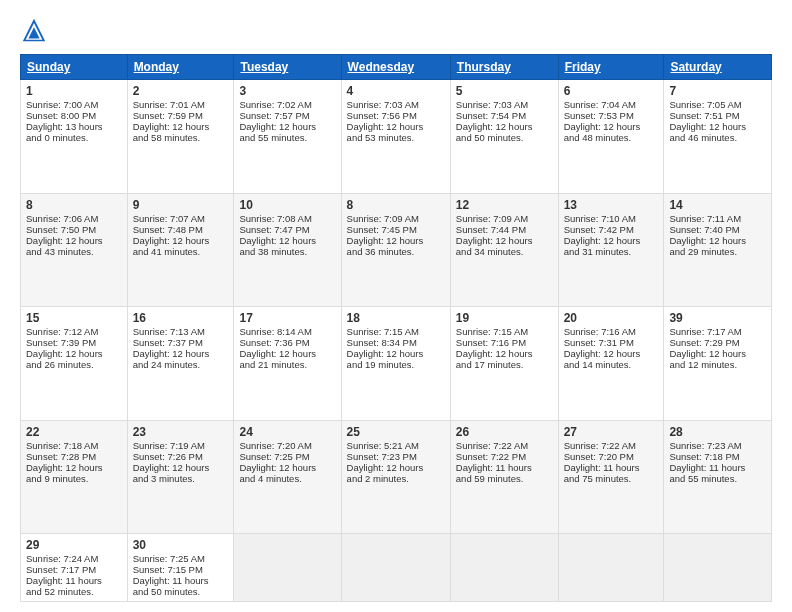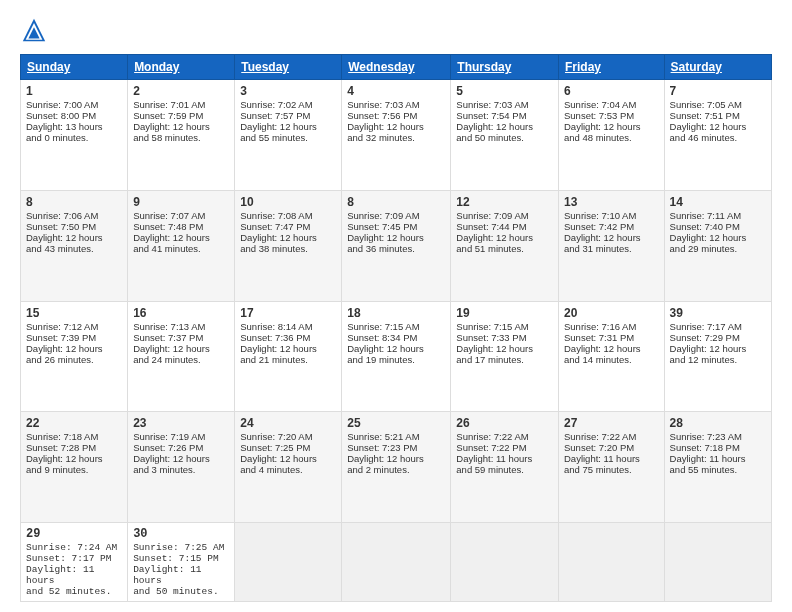--- a/index.html
+++ b/index.html
@@ -82,21 +82,20 @@
       font-size: 12px;
       font-weight: bold;
       display: block;
       margin-bottom: 1px;
     }
     td.empty {
       background: #f0f0f0 !important;
     }
     .last-row td {
       height: 60px;
-      font-family: Liberation Mono, monospace;
     }
   </style>
 </head>
 <body>
 
 <div class="page">
   <div class="header">
     <div class="logo">
       <svg class="logo-icon" viewBox="0 0 40 40">
         <polygon points="20,4 36,36 4,36" fill="#1565c0"></polygon>
@@ -147,21 +146,21 @@
             <div>Sunrise: 7:02 AM</div>
             <div>Sunset: 7:57 PM</div>
             <div>Daylight: 12 hours</div>
             <div>and 55 minutes.</div>
           </td>
           <td>
             <span class="day-num">4</span>
             <div>Sunrise: 7:03 AM</div>
             <div>Sunset: 7:56 PM</div>
             <div>Daylight: 12 hours</div>
-            <div>and 32 minutes.</div>
+            <div>and 53 minutes.</div>
           </td>
           <td>
             <span class="day-num">5</span>
             <div>Sunrise: 7:03 AM</div>
             <div>Sunset: 7:54 PM</div>
             <div>Daylight: 12 hours</div>
             <div>and 50 minutes.</div>
           </td>
           <td>
             <span class="day-num">6</span>
@@ -205,21 +204,21 @@
             <div>Sunrise: 7:09 AM</div>
             <div>Sunset: 7:45 PM</div>
             <div>Daylight: 12 hours</div>
             <div>and 36 minutes.</div>
           </td>
           <td>
             <span class="day-num">12</span>
             <div>Sunrise: 7:09 AM</div>
             <div>Sunset: 7:44 PM</div>
             <div>Daylight: 12 hours</div>
-            <div>and 51 minutes.</div>
+            <div>and 34 minutes.</div>
           </td>
           <td>
             <span class="day-num">13</span>
             <div>Sunrise: 7:10 AM</div>
             <div>Sunset: 7:42 PM</div>
             <div>Daylight: 12 hours</div>
             <div>and 31 minutes.</div>
           </td>
           <td>
             <span class="day-num">14</span>
@@ -254,21 +253,21 @@
           <td>
             <span class="day-num">18</span>
             <div>Sunrise: 7:15 AM</div>
             <div>Sunset: 8:34 PM</div>
             <div>Daylight: 12 hours</div>
             <div>and 19 minutes.</div>
           </td>
           <td>
             <span class="day-num">19</span>
             <div>Sunrise: 7:15 AM</div>
-            <div>Sunset: 7:33 PM</div>
+            <div>Sunset: 7:16 PM</div>
             <div>Daylight: 12 hours</div>
             <div>and 17 minutes.</div>
           </td>
           <td>
             <span class="day-num">20</span>
             <div>Sunrise: 7:16 AM</div>
             <div>Sunset: 7:31 PM</div>
             <div>Daylight: 12 hours</div>
             <div>and 14 minutes.</div>
           </td>

